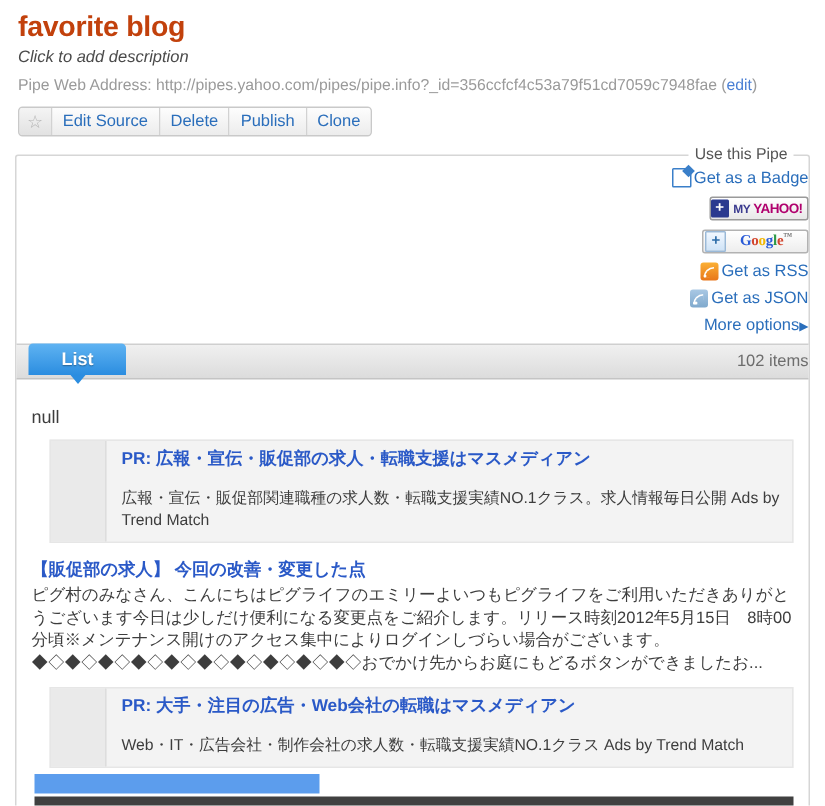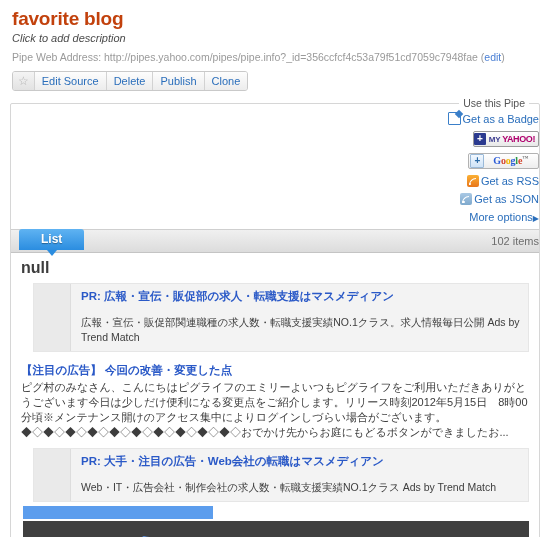--- a/index.html
+++ b/index.html
@@ -265,21 +265,21 @@
     font-size: 11.5px;
     line-height: 15px;
     cursor: pointer;
   }
   .feed-body {
     color: #3d3d3d;
     font-size: 11px;
     line-height: 15px;
     margin-top: 2px;
   }
-  .feed-null { color: #3d3d3d; font-size: 16px; line-height: 14px; margin-top: 1px; font-weight: bold; }
+  .feed-null { color: #3d3d3d; font-size: 12px; line-height: 14px; margin-top: 11px; }
 
   
   .ad-row {
     margin: 4px 10px 4px 22px;
     background: #f3f3f3;
     border: 1px solid #e6e6e6;
     display: flex;
     min-height: 40px;
   }
   .ad-thumb {
@@ -419,21 +419,21 @@
 
     <div class="ad-row">
       <div class="ad-thumb"></div>
       <div class="ad-text">
         <div class="ad-title">PR: 広報・宣伝・販促部の求人・転職支援はマスメディアン</div>
         <div class="ad-desc">広報・宣伝・販促部関連職種の求人数・転職支援実績NO.1クラス。求人情報毎日公開 Ads by Trend Match</div>
       </div>
     </div>
 
     <div class="feed-item">
-      <div class="feed-title">【注目の広告】 今回の改善・変更した点</div>
+      <div class="feed-title">【販促部の求人】 今回の改善・変更した点</div>
       <div class="feed-body">ピグ村のみなさん、こんにちはピグライフのエミリーよいつもピグライフをご利用いただきありがとうございます今日は少しだけ便利になる変更点をご紹介します。リリース時刻2012年5月15日　8時00分頃※メンテナンス開けのアクセス集中によりログインしづらい場合がございます。◆◇◆◇◆◇◆◇◆◇◆◇◆◇◆◇◆◇◆◇おでかけ先からお庭にもどるボタンができましたお...</div>
     </div>
 
     <div class="ad-row">
       <div class="ad-thumb"></div>
       <div class="ad-text">
         <div class="ad-title">PR: 大手・注目の広告・Web会社の転職はマスメディアン</div>
         <div class="ad-desc">Web・IT・広告会社・制作会社の求人数・転職支援実績NO.1クラス Ads by Trend Match</div>
       </div>
     </div>

